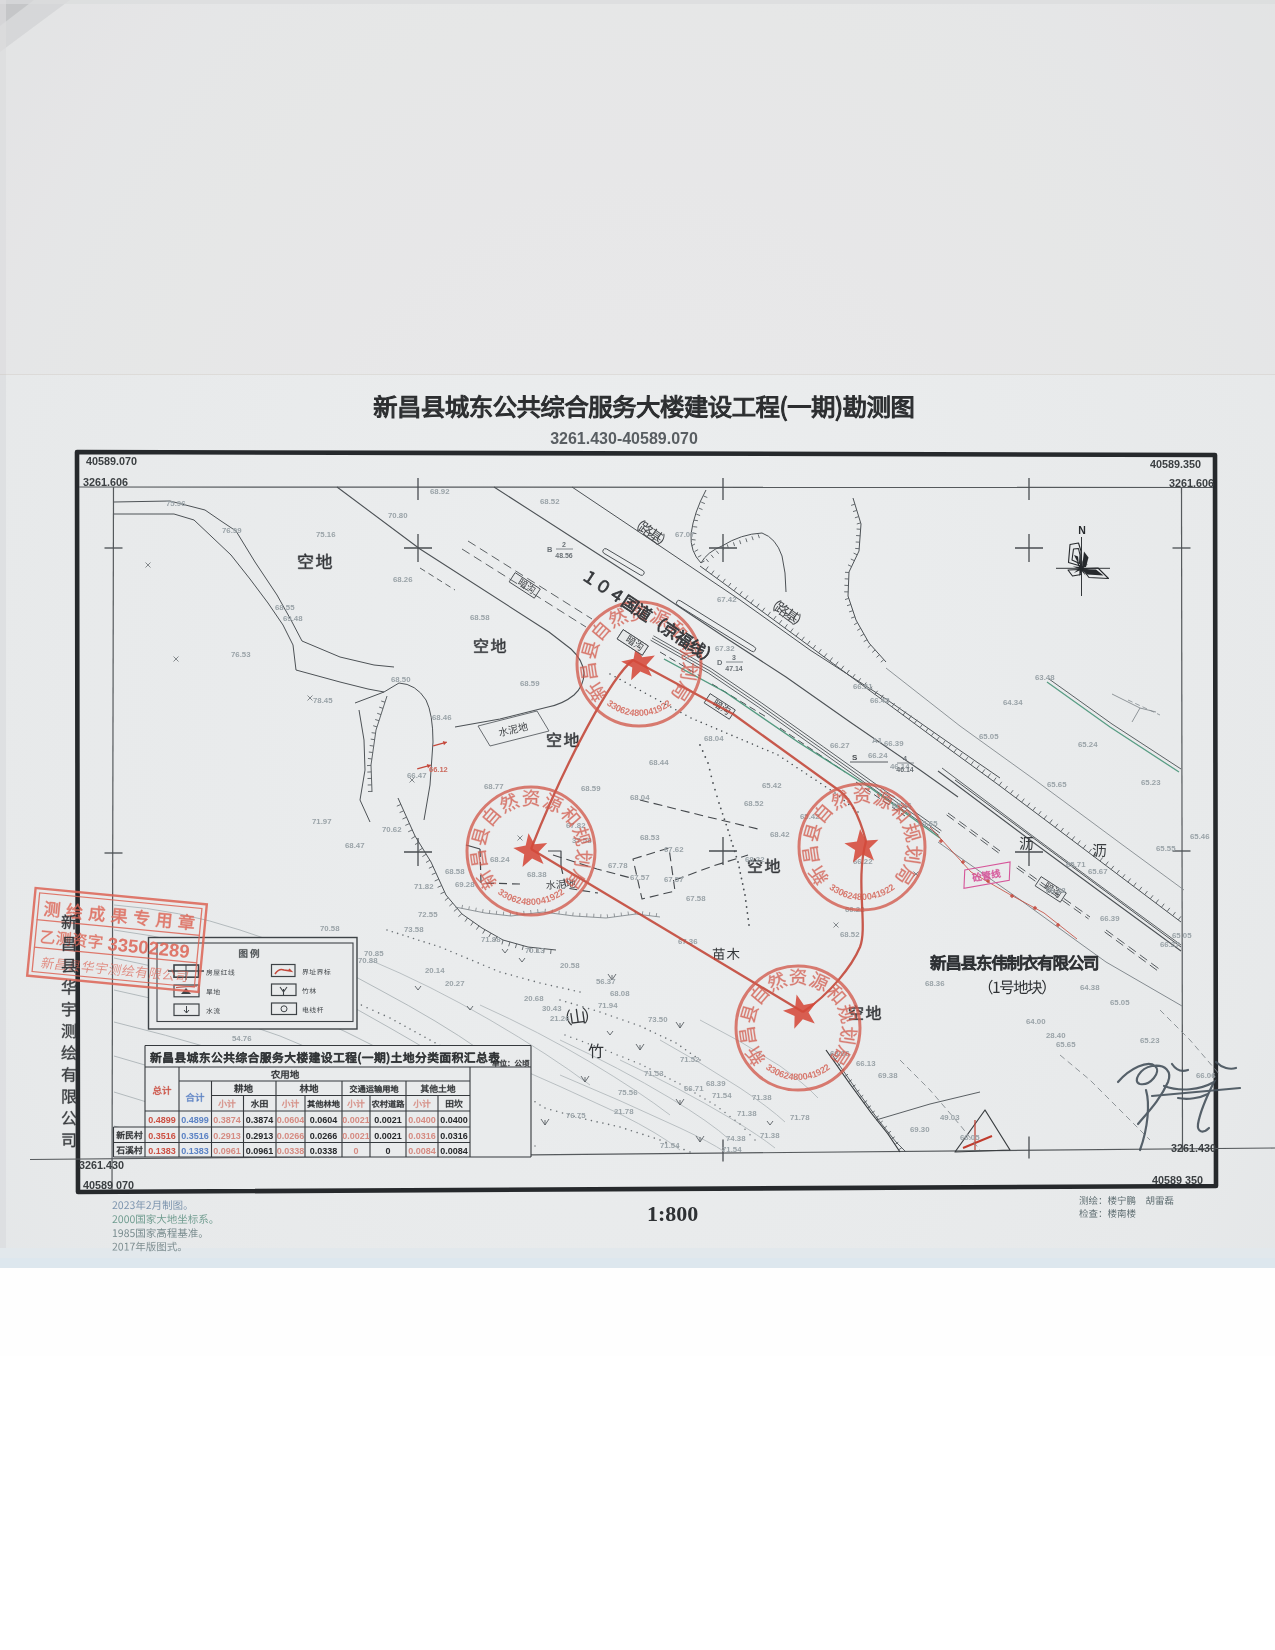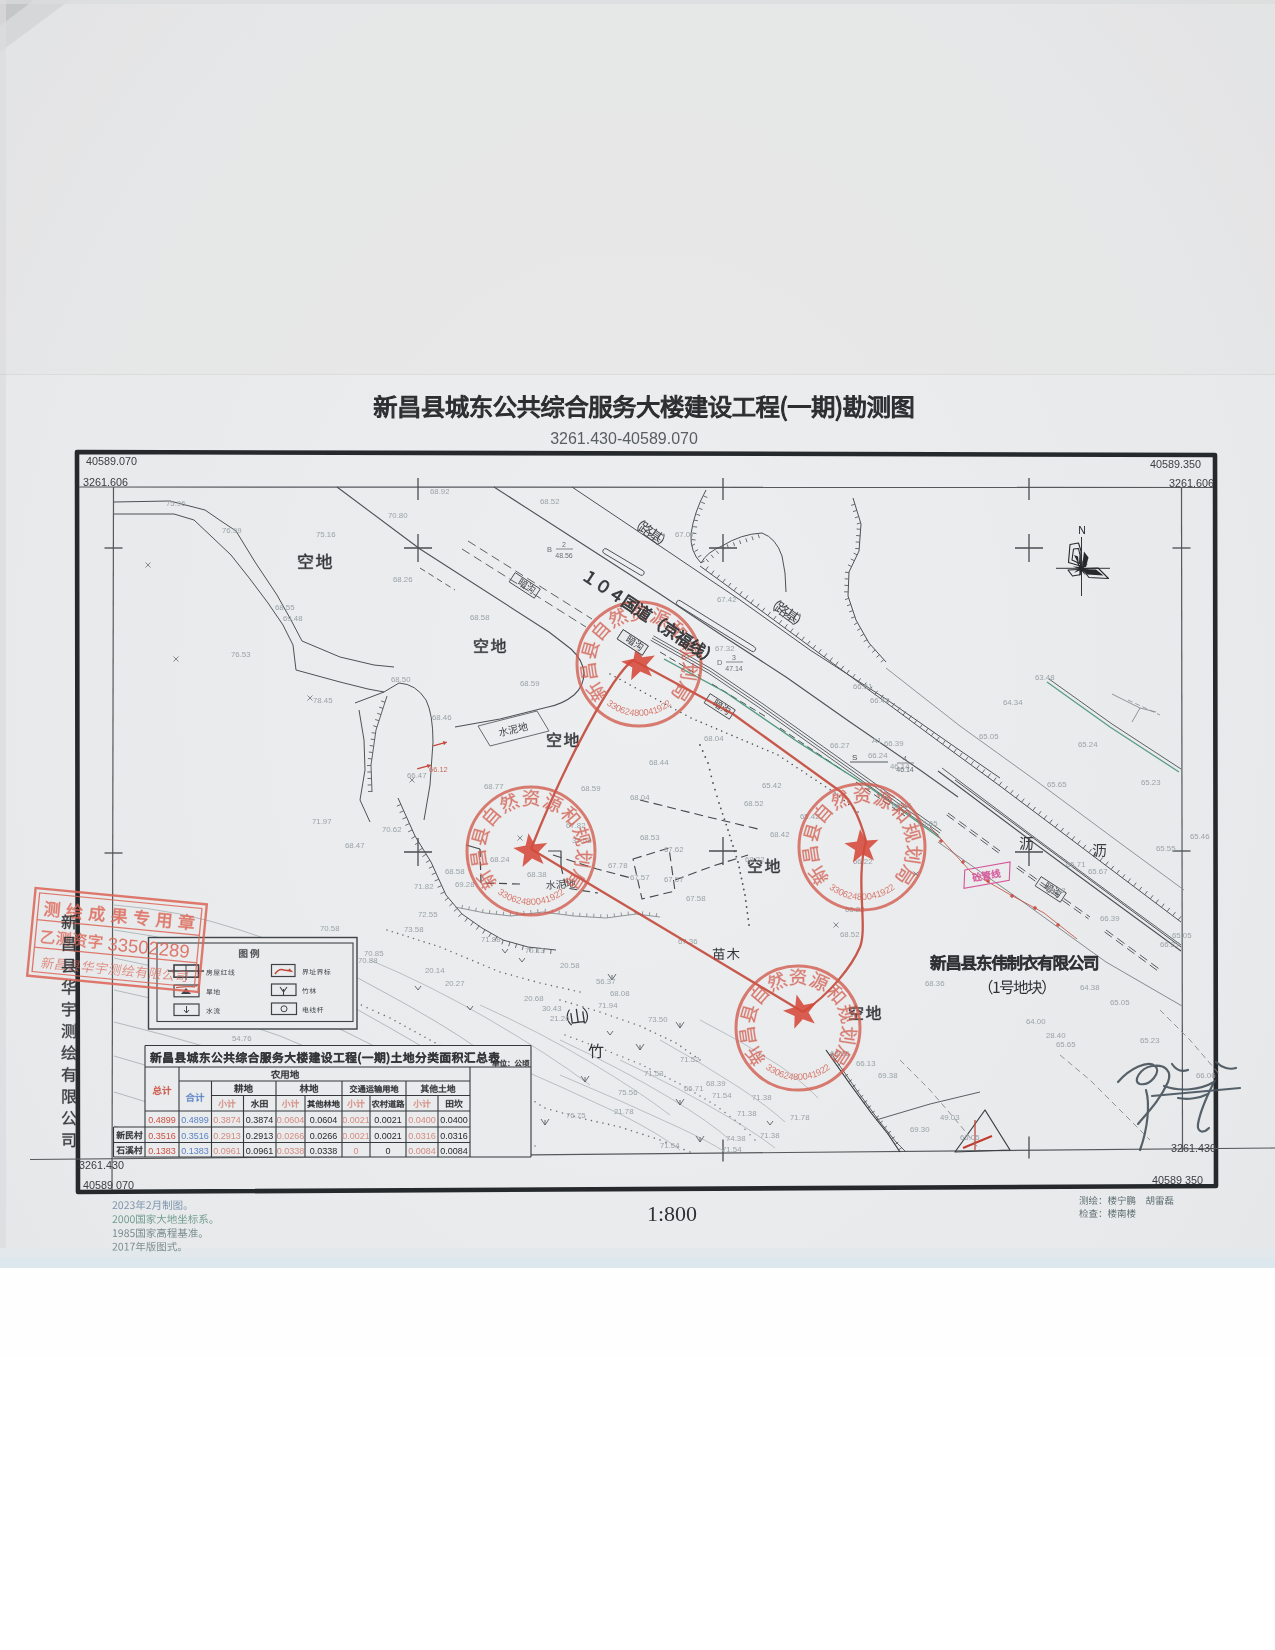--- a/index.html
+++ b/index.html
@@ -1,15 +1,15 @@
 <!DOCTYPE html>
 <html><head><meta charset="utf-8">
 <style>
 html,body{margin:0;padding:0;background:#fff;}
-#page{position:relative;width:1275px;height:1356px;overflow:hidden;font-family:"Liberation Sans",sans-serif;}
+#page{position:relative;width:1275px;height:1356px;overflow:hidden;font-family:"Liberation Sans",sans-serif;font-weight:bold;}
 #art{position:absolute;left:0;top:0;filter:blur(0.45px);}
 </style></head>
 <body>
 <div id="page">
     <div id="art"><svg width="1275" height="1650" viewBox="0 0 1275 1650" xmlns="http://www.w3.org/2000/svg" xmlns:xlink="http://www.w3.org/1999/xlink">
 <defs>
 <radialGradient id="pgrad" cx="50%" cy="42%" r="75%">
 <stop offset="0%" stop-color="#eceeef" stop-opacity="1"></stop>
 <stop offset="70%" stop-color="#e7e9ea" stop-opacity="1"></stop>
 <stop offset="100%" stop-color="#e0e3e5" stop-opacity="1"></stop>

